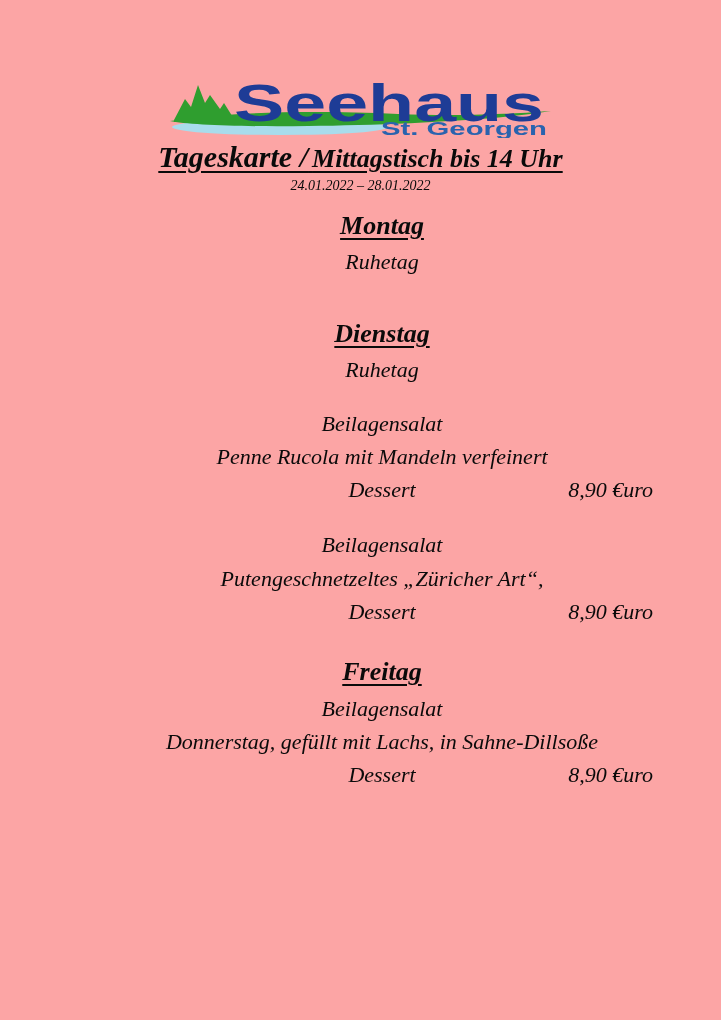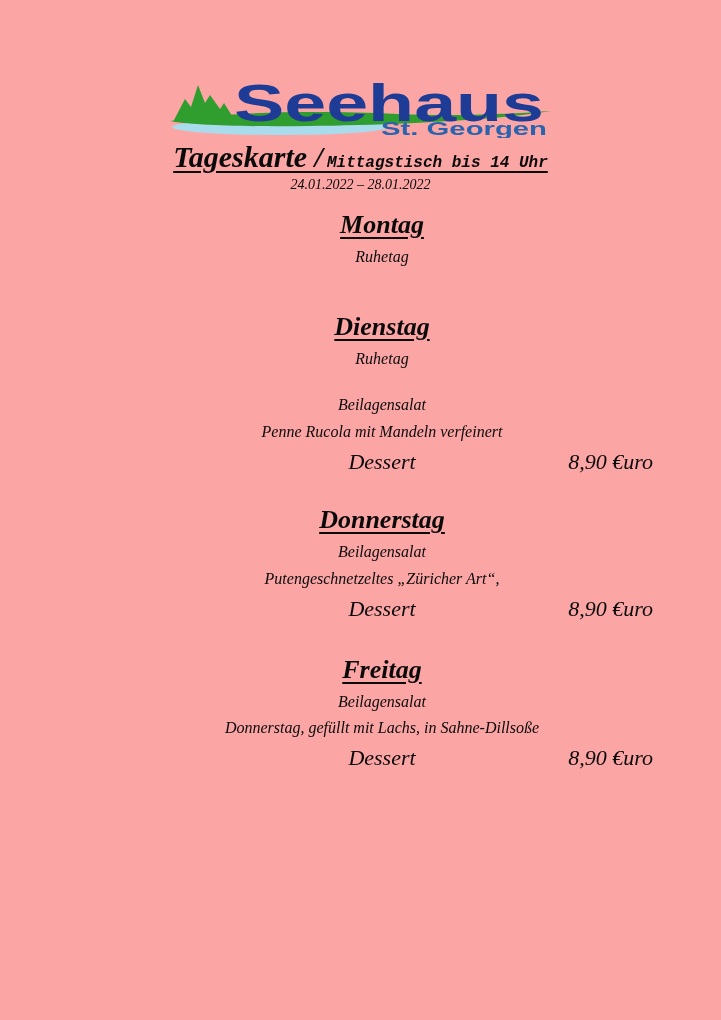--- a/index.html
+++ b/index.html
@@ -29,21 +29,21 @@
   .title {
     text-align: center;
     margin-top: 2px;
     font-weight: bold;
     text-decoration: underline;
     text-decoration-thickness: 2px;
     text-underline-offset: 4px;
     line-height: 1.1;
   }
   .title-main { font-size: 30px; }
-  .title-sub  { font-size: 16px; font-family: Liberation Mono, monospace; }
+  .title-sub  { font-size: 26px; }
   .date-range {
     text-align: center;
     font-size: 14px;
     margin-top: 4px;
   }
   
   .day { text-align: center; padding-left: 43px; }
   .day--montag     { margin-top: 16px; }
   .day--dienstag   { margin-top: 44px; }
   .day--mittwoch   { margin-top: 28px; }
@@ -53,21 +53,21 @@
     margin: 0 0 7px 0;
     font-size: 26px;
     font-weight: bold;
     text-decoration: underline;
     text-decoration-thickness: 2px;
     text-underline-offset: 4px;
     line-height: 1.2;
   }
   .line {
     margin: 8px;
-    font-size: 16px;
+    font-size: 22px;
     line-height: 1.15;
   }
   .price-row {
     position: relative;
     font-size: 22px;
     line-height: 1.15;
     margin-top: 1px;
   }
   .price {
     position: absolute;
@@ -114,21 +114,20 @@
   <section class="day day--mittwoch">
     <p class="line">Beilagensalat</p>
     <p class="line">Penne Rucola mit Mandeln verfeinert</p>
     <div class="price-row">
       <span class="dessert">Dessert</span>
       <span class="price">8,90 €uro</span>
     </div>
   </section>
 
   <section class="day day--donnerstag">
-    <h2 class="day-name">Donnerstag</h2>
     <p class="line">Beilagensalat</p>
     <p class="line">Putengeschnetzeltes „Züricher Art“,</p>
     <div class="price-row">
       <span class="dessert">Dessert</span>
       <span class="price">8,90 €uro</span>
     </div>
   </section>
 
   <section class="day day--freitag">
     <h2 class="day-name">Freitag</h2>

